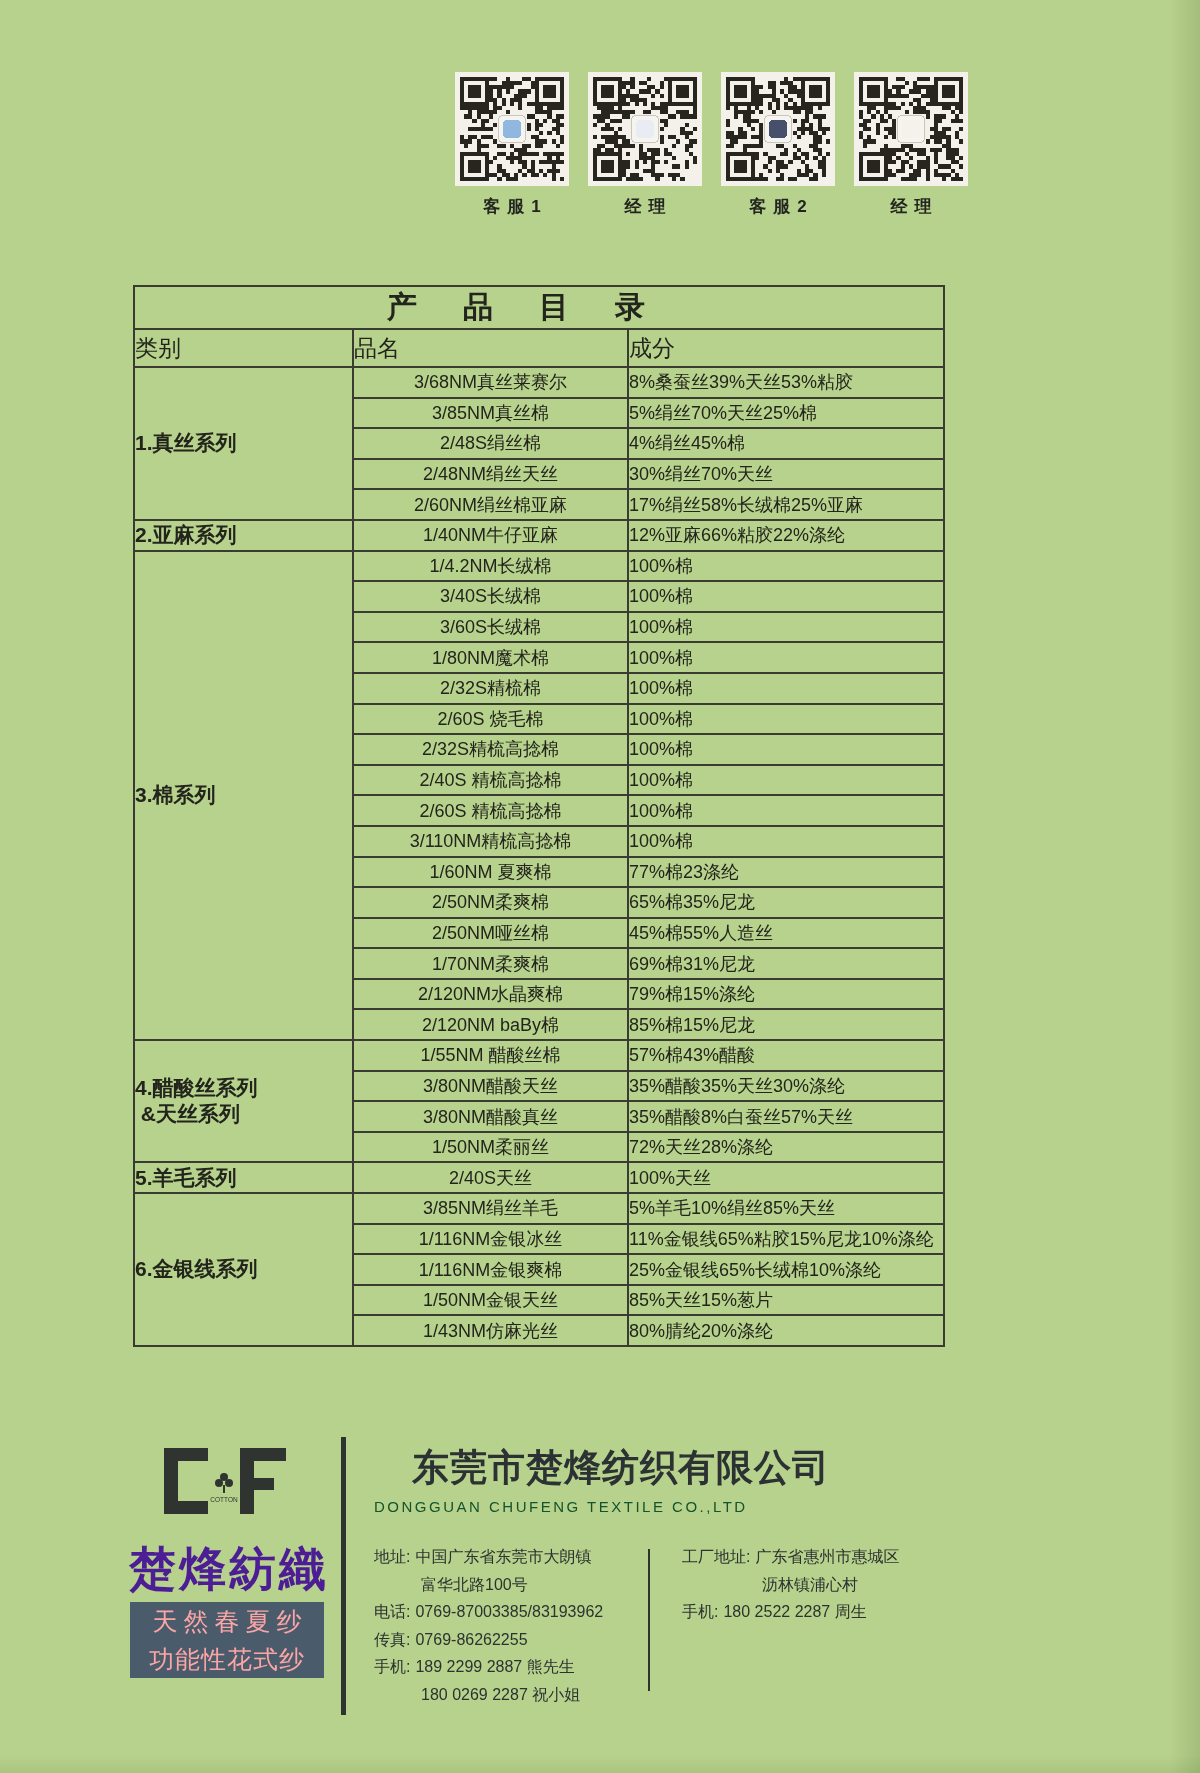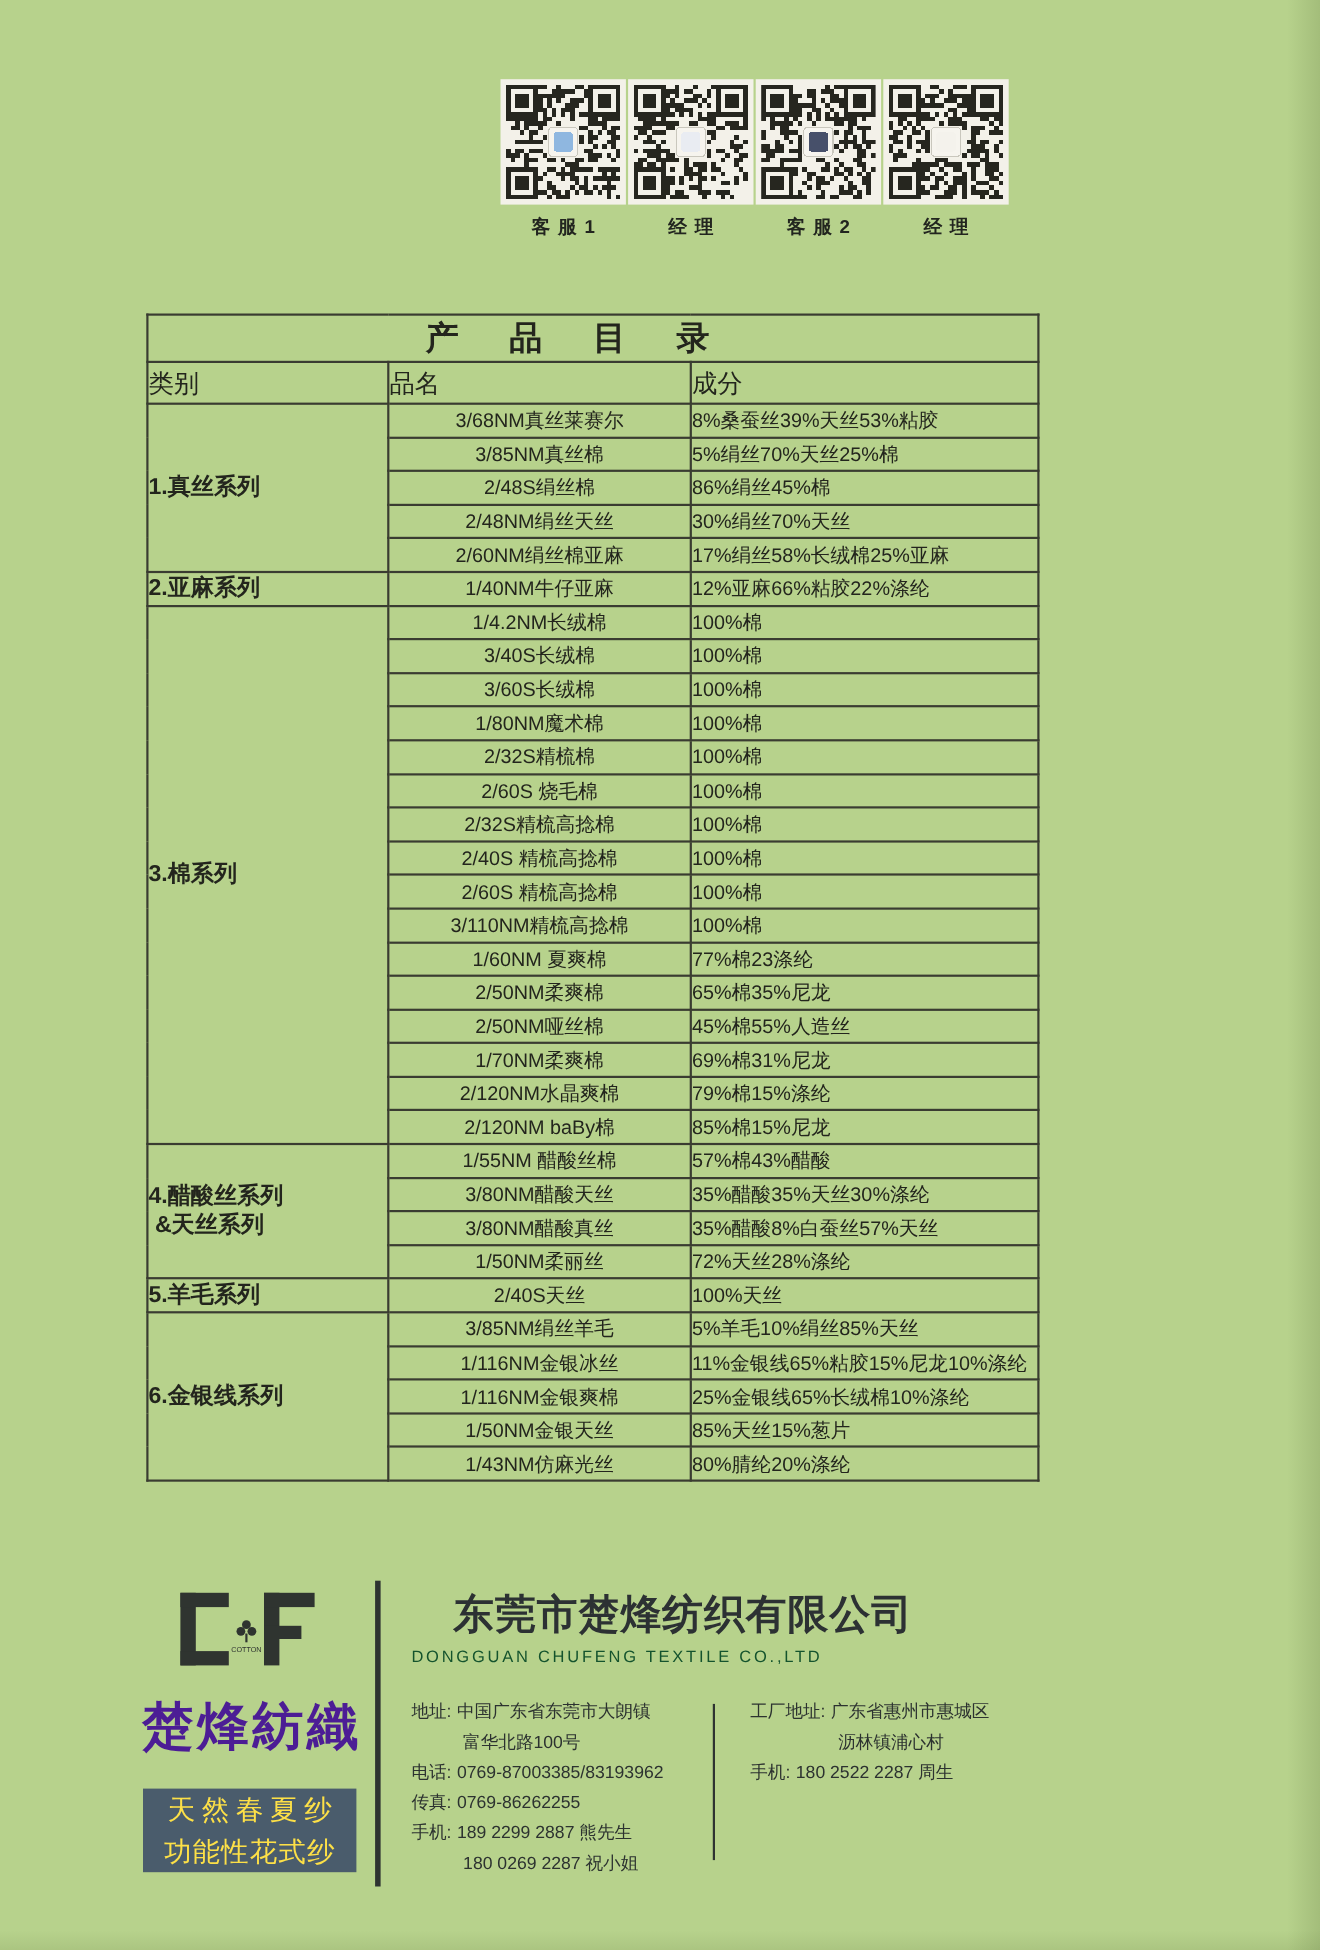--- a/index.html
+++ b/index.html
@@ -9,21 +9,21 @@
     font-family:"Liberation Sans","DejaVu Sans",sans-serif;
     color:#23251d;
   }
   
   .edge-shade{position:absolute;right:0;top:0;width:30px;height:100%;
     background:linear-gradient(to right,rgba(0,0,0,0),rgba(60,80,30,.16));pointer-events:none;}
   .edge-shade-bottom{position:absolute;left:0;bottom:0;width:100%;height:18px;
     background:linear-gradient(to bottom,rgba(0,0,0,0),rgba(60,80,30,.10));pointer-events:none;}
 
   
-  .qr-row{position:absolute;left:455px;top:72px;display:flex;gap:2px;}
+  .qr-row{position:absolute;left:455px;top:72px;display:flex;gap:19px;}
   .qr-item{display:flex;flex-direction:column;align-items:center;}
   .qr-tile{width:114px;height:114px;background:#f3f1e9;box-sizing:border-box;padding:5px;}
   .qr-tile svg{width:104px;height:104px;display:block;}
   .qr-label{margin-top:9px;font-size:17px;font-weight:bold;letter-spacing:7px;color:#22251f;padding-left:7px;}
 
   
   table.catalog{position:absolute;left:133px;top:285px;width:810px;
     border-collapse:collapse;table-layout:fixed;}
   table.catalog td{border:2px solid #3a3c31;padding:0;}
   .title-row td{height:33px;text-align:center;font-size:30px;font-weight:bold;
@@ -33,21 +33,21 @@
   td.cat{font-size:21px;font-weight:bold;text-align:left;padding-left:12px;
     white-space:pre-line;line-height:1.25;}
   td.pname{text-align:center;font-size:18px;}
   td.comp{text-align:left;padding-left:44px;font-size:18px;}
 
   
   .logo-svg{position:absolute;left:158px;top:1441px;width:134px;height:88px;}
   .brand-name{position:absolute;left:124px;top:1538px;width:210px;text-align:center;
     font-size:47px;font-weight:bold;letter-spacing:3px;color:#4c1d95;}
   .badge{position:absolute;left:130px;top:1602px;width:194px;height:76px;background:#4a5c6c;
-    color:#fde047;display:flex;flex-direction:column;justify-content:center;align-items:center;margin-top:24px;}
+    color:#fca5a5;display:flex;flex-direction:column;justify-content:center;align-items:center;}
   .badge .l1{font-size:25px;letter-spacing:6px;padding-left:6px;}
   .badge .l2{font-size:25px;letter-spacing:1px;margin-top:5px;}
   .main-divider{position:absolute;left:341px;top:1437px;width:5px;height:278px;background:#2e3331;}
   .company-name{position:absolute;left:372px;top:1443px;font-size:37px;font-weight:bold;
     letter-spacing:1px;color:#2c3133;margin-left:40px;}
   .company-en{position:absolute;left:374px;top:1498px;font-size:15px;letter-spacing:2.5px;color:#14532d;}
   .contact{position:absolute;top:1543px;font-size:16px;color:#2c3230;line-height:27.5px;}
   .contact-left{left:374px;}
   .contact-right{left:682px;}
   .cline{display:flex;white-space:nowrap;}
@@ -1318,21 +1318,21 @@
         <td class="cat" rowspan="5">1.真丝系列</td>
         <td class="pname">3/68NM真丝莱赛尔</td>
         <td class="comp">8%桑蚕丝39%天丝53%粘胶</td>
       </tr>
       <tr class="data">
         <td class="pname">3/85NM真丝棉</td>
         <td class="comp">5%绢丝70%天丝25%棉</td>
       </tr>
       <tr class="data">
         <td class="pname">2/48S绢丝棉</td>
-        <td class="comp">86%绢丝45%棉</td>
+        <td class="comp">4%绢丝45%棉</td>
       </tr>
       <tr class="data">
         <td class="pname">2/48NM绢丝天丝</td>
         <td class="comp">30%绢丝70%天丝</td>
       </tr>
       <tr class="data">
         <td class="pname">2/60NM绢丝棉亚麻</td>
         <td class="comp">17%绢丝58%长绒棉25%亚麻</td>
       </tr>
       <tr class="data">

